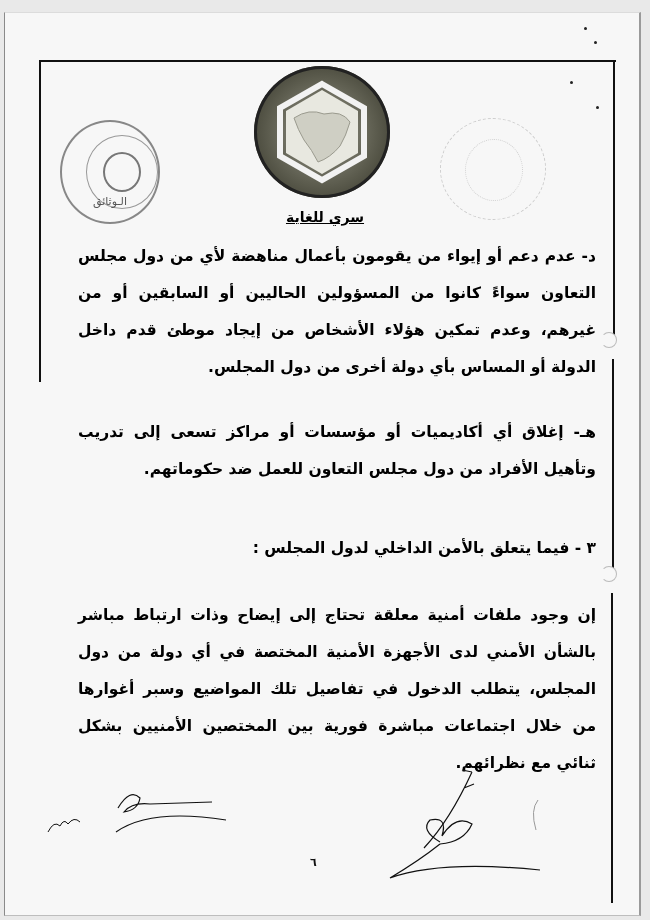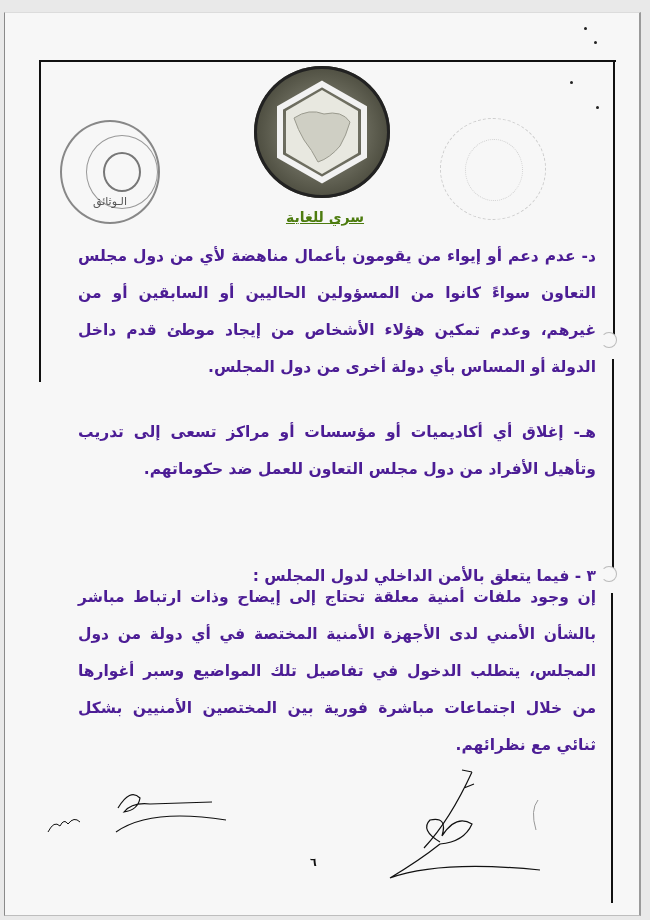--- a/index.html
+++ b/index.html
@@ -40,32 +40,32 @@
 
   .emblem {
     position:absolute; left:254px; top:66px; width:136px; height:132px; border-radius:50%;
     background:radial-gradient(circle, #9a9a8e 0%, #5e5e50 55%, #2e2e22 100%);
     box-shadow:inset 0 0 0 3px #222;
   }
   .emblem svg { position:absolute; left:0; top:0; }
 
   .classification {
     position:absolute; left:0; width:650px; top:209px; text-align:center;
-    font-size:14px; font-weight:bold; text-decoration:underline; direction:rtl; color:#4d7c0f;
+    font-size:14px; font-weight:bold; text-decoration:underline; direction:rtl; color:#000000;
   }
 
   .body-text {
     position:absolute; left:78px; width:518px; direction:rtl; text-align:justify;
     text-align-last:right;
-    font-size:15.5px; font-weight:bold; line-height:37px; color:#4c1d95;
+    font-size:15.5px; font-weight:bold; line-height:37px; color:#000000;
   }
   .para-d { top:238px; }
   .para-h { top:414px; }
-  .heading3 { top:558px; }
-  .para-3 { top:579px; }
+  .heading3 { top:530px; }
+  .para-3 { top:597px; }
 
   .sig { position:absolute; }
   .page-num { position:absolute; left:310px; top:856px; font-size:11px; font-weight:bold; color:#111; }
   .dots span { position:absolute; width:3px; height:3px; border-radius:50%; background:#222; }
 </style>
 </head>
 <body>
 
 <div class="page">
   <div class="frame-top"></div>

